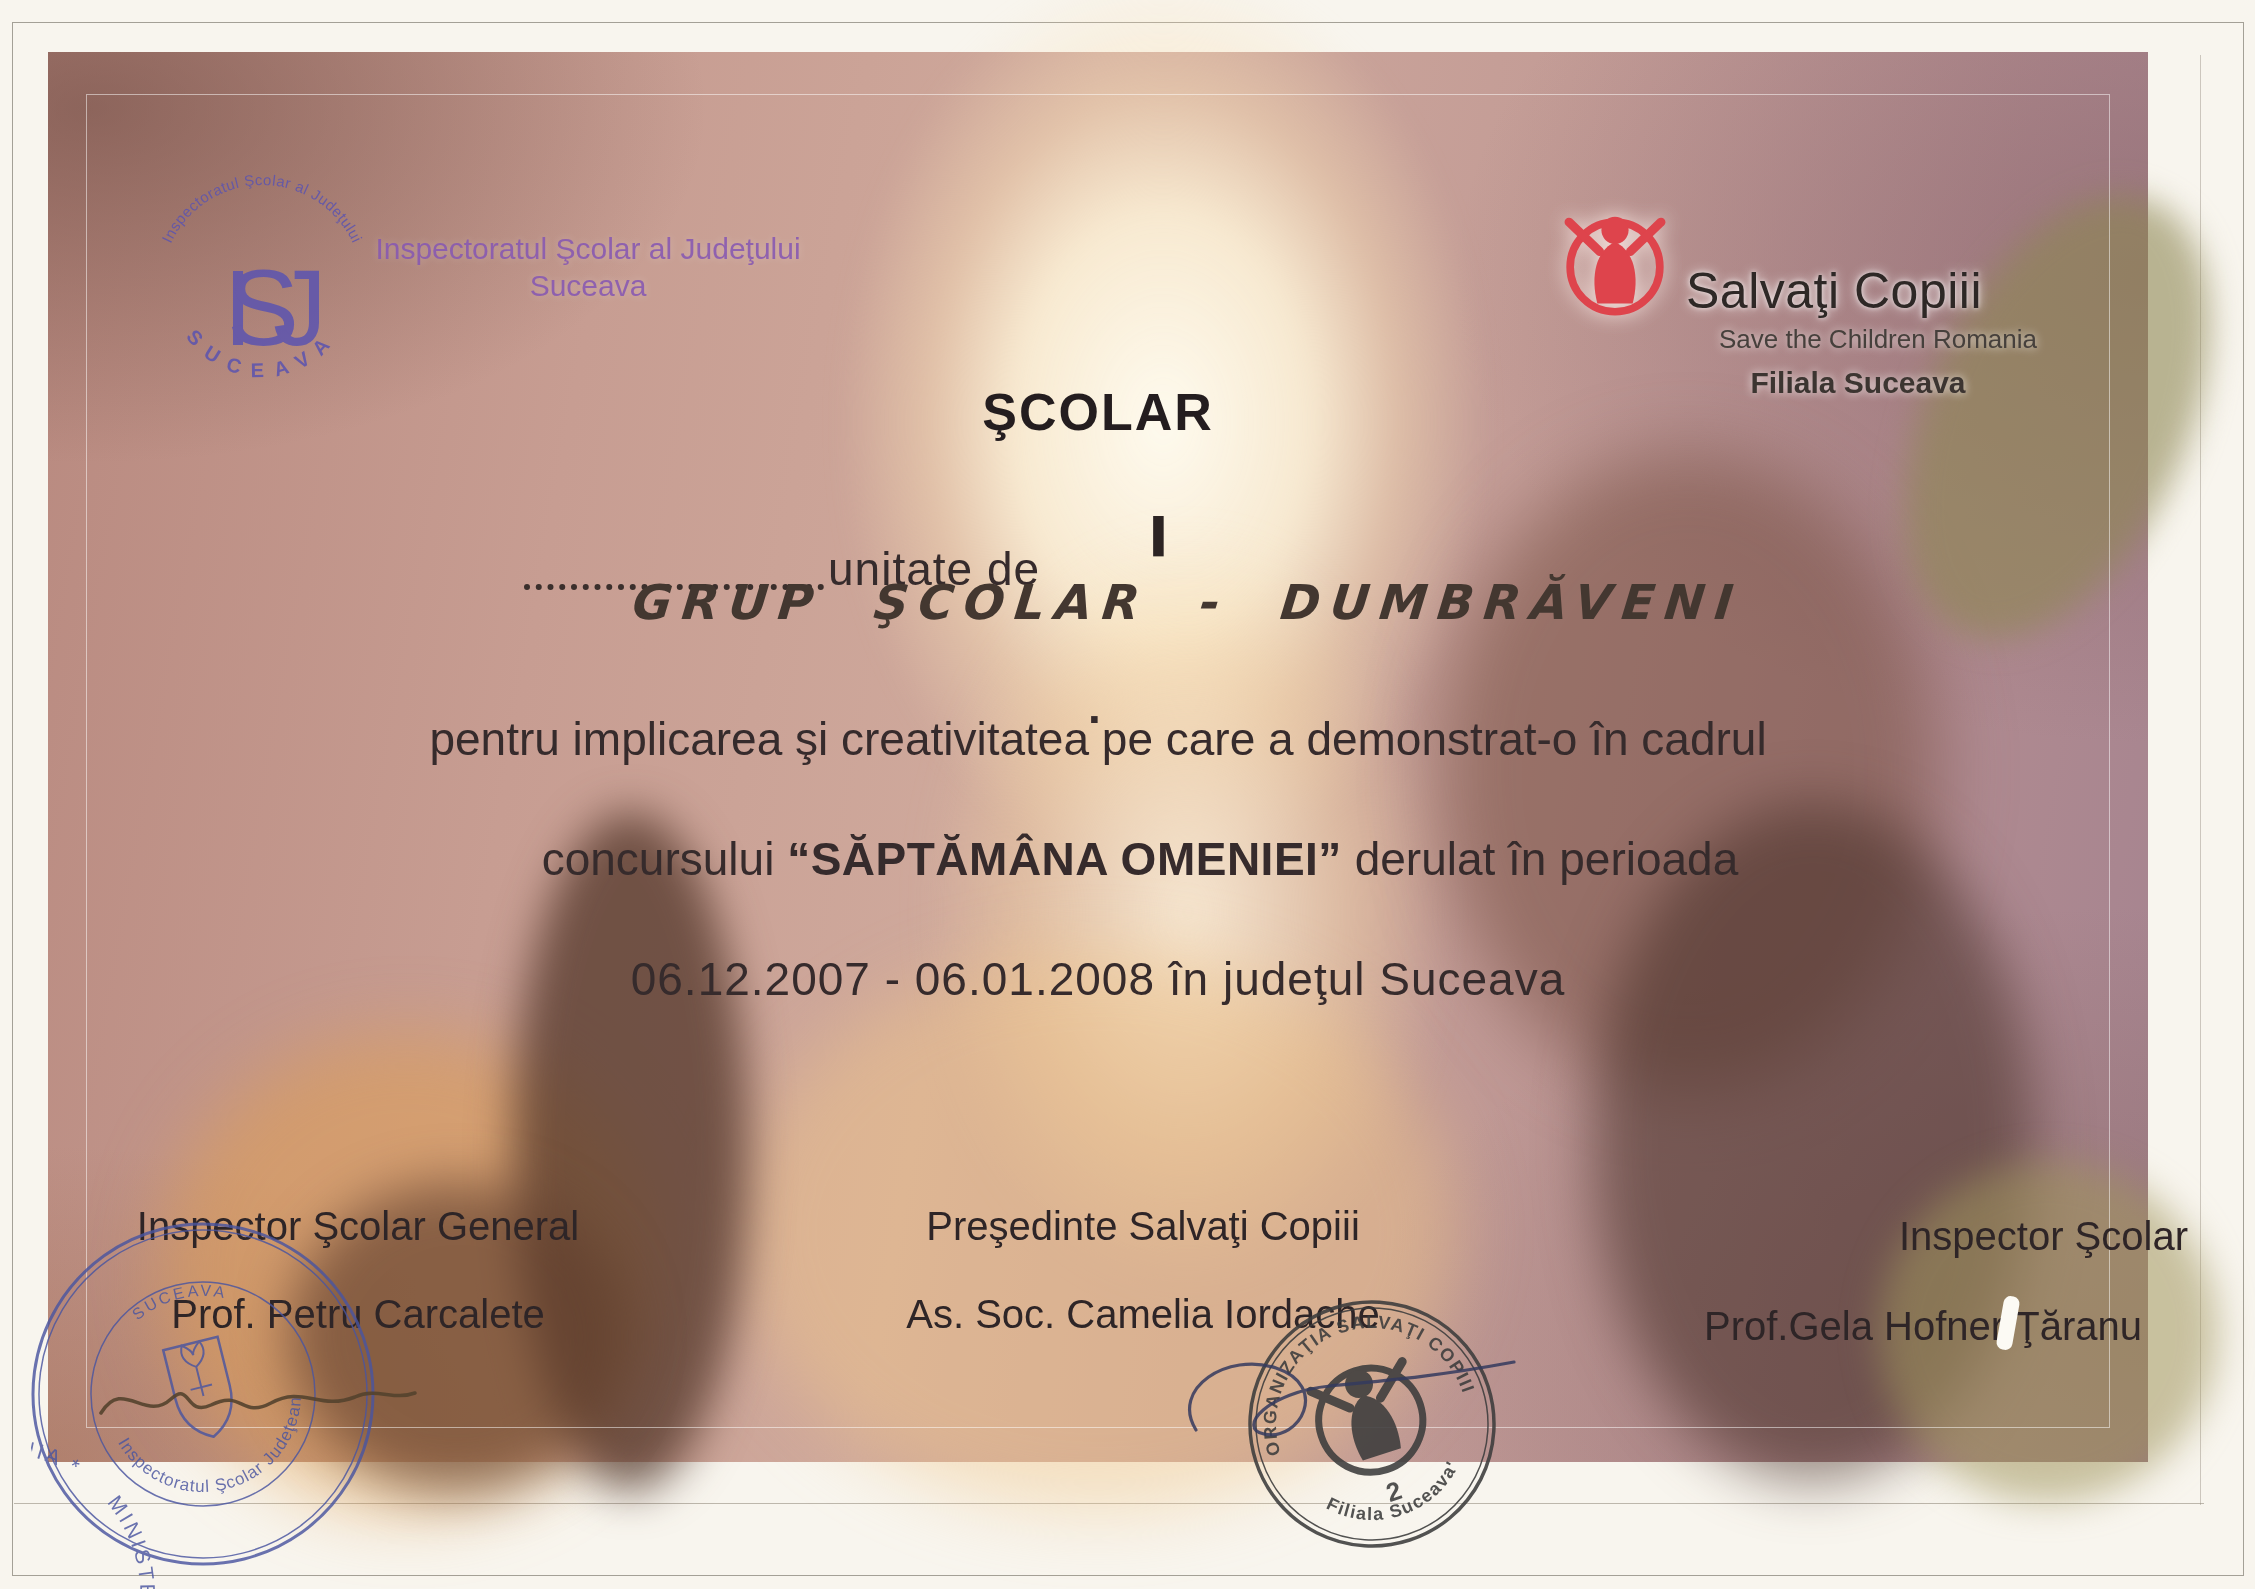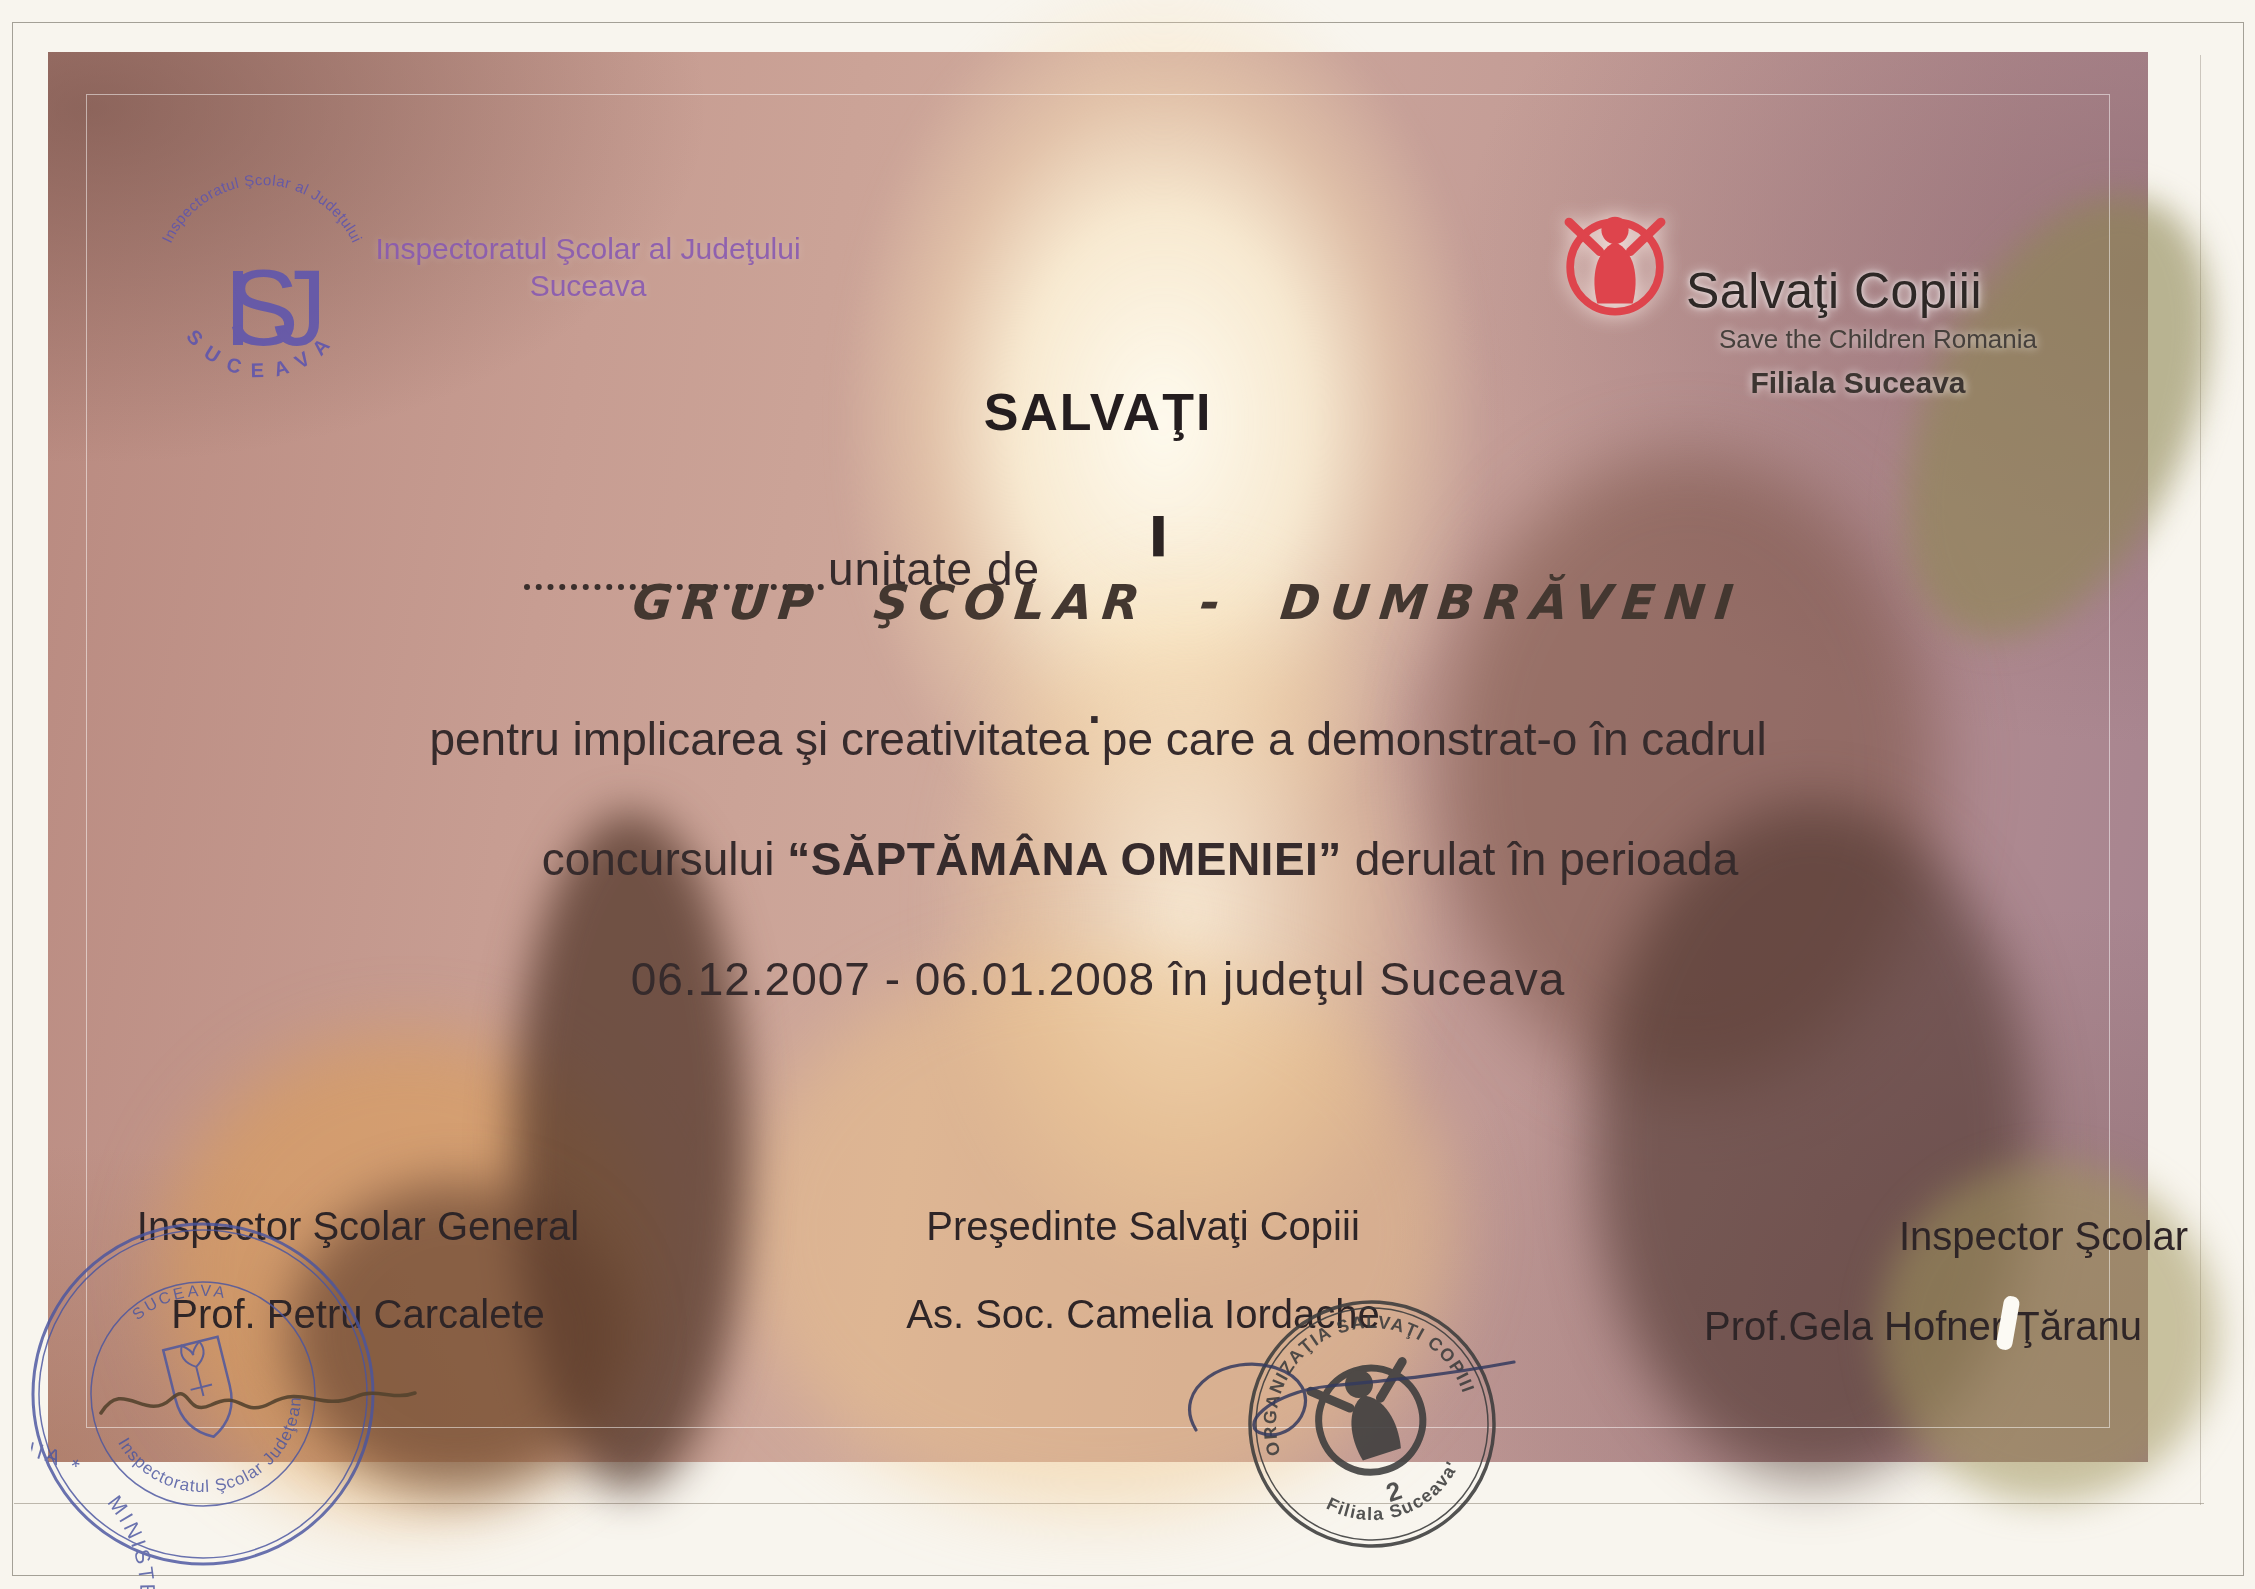--- a/index.html
+++ b/index.html
@@ -160,21 +160,21 @@
       <circle cx="50" cy="55" r="38" fill="none" stroke="#de444c" stroke-width="6.5"></circle>
       <circle cx="50" cy="24" r="11.5" fill="#de444c"></circle>
       <path d="M 50 34 C 34 41 29 63 35 86 L 65 86 C 71 63 66 41 50 34 Z" fill="#de444c"></path>
       <path d="M 37 42 L 11 17" stroke="#de444c" stroke-width="7.5" stroke-linecap="round" fill="none"></path>
       <path d="M 63 42 L 89 17" stroke="#de444c" stroke-width="7.5" stroke-linecap="round" fill="none"></path>
     </svg>
     <div class="sc-name">Salvaţi Copiii</div>
     <div class="sc-sub">Save the Children Romania</div>
     <div class="sc-branch">Filiala Suceava</div>
 
-    <div class="title">SALVAŢI</div>
+    <div class="title">ŞCOLAR</div>
 
     <div class="row1 bodyline">
       <span class="dots"></span>
       <span class="suf">unitate de</span>
     </div>
     <div class="rank">I</div>
 
     <div class="handwrite">GRUP ŞCOLAR - DUMBRĂVENI</div>
 
     <div class="straydot">.</div>

